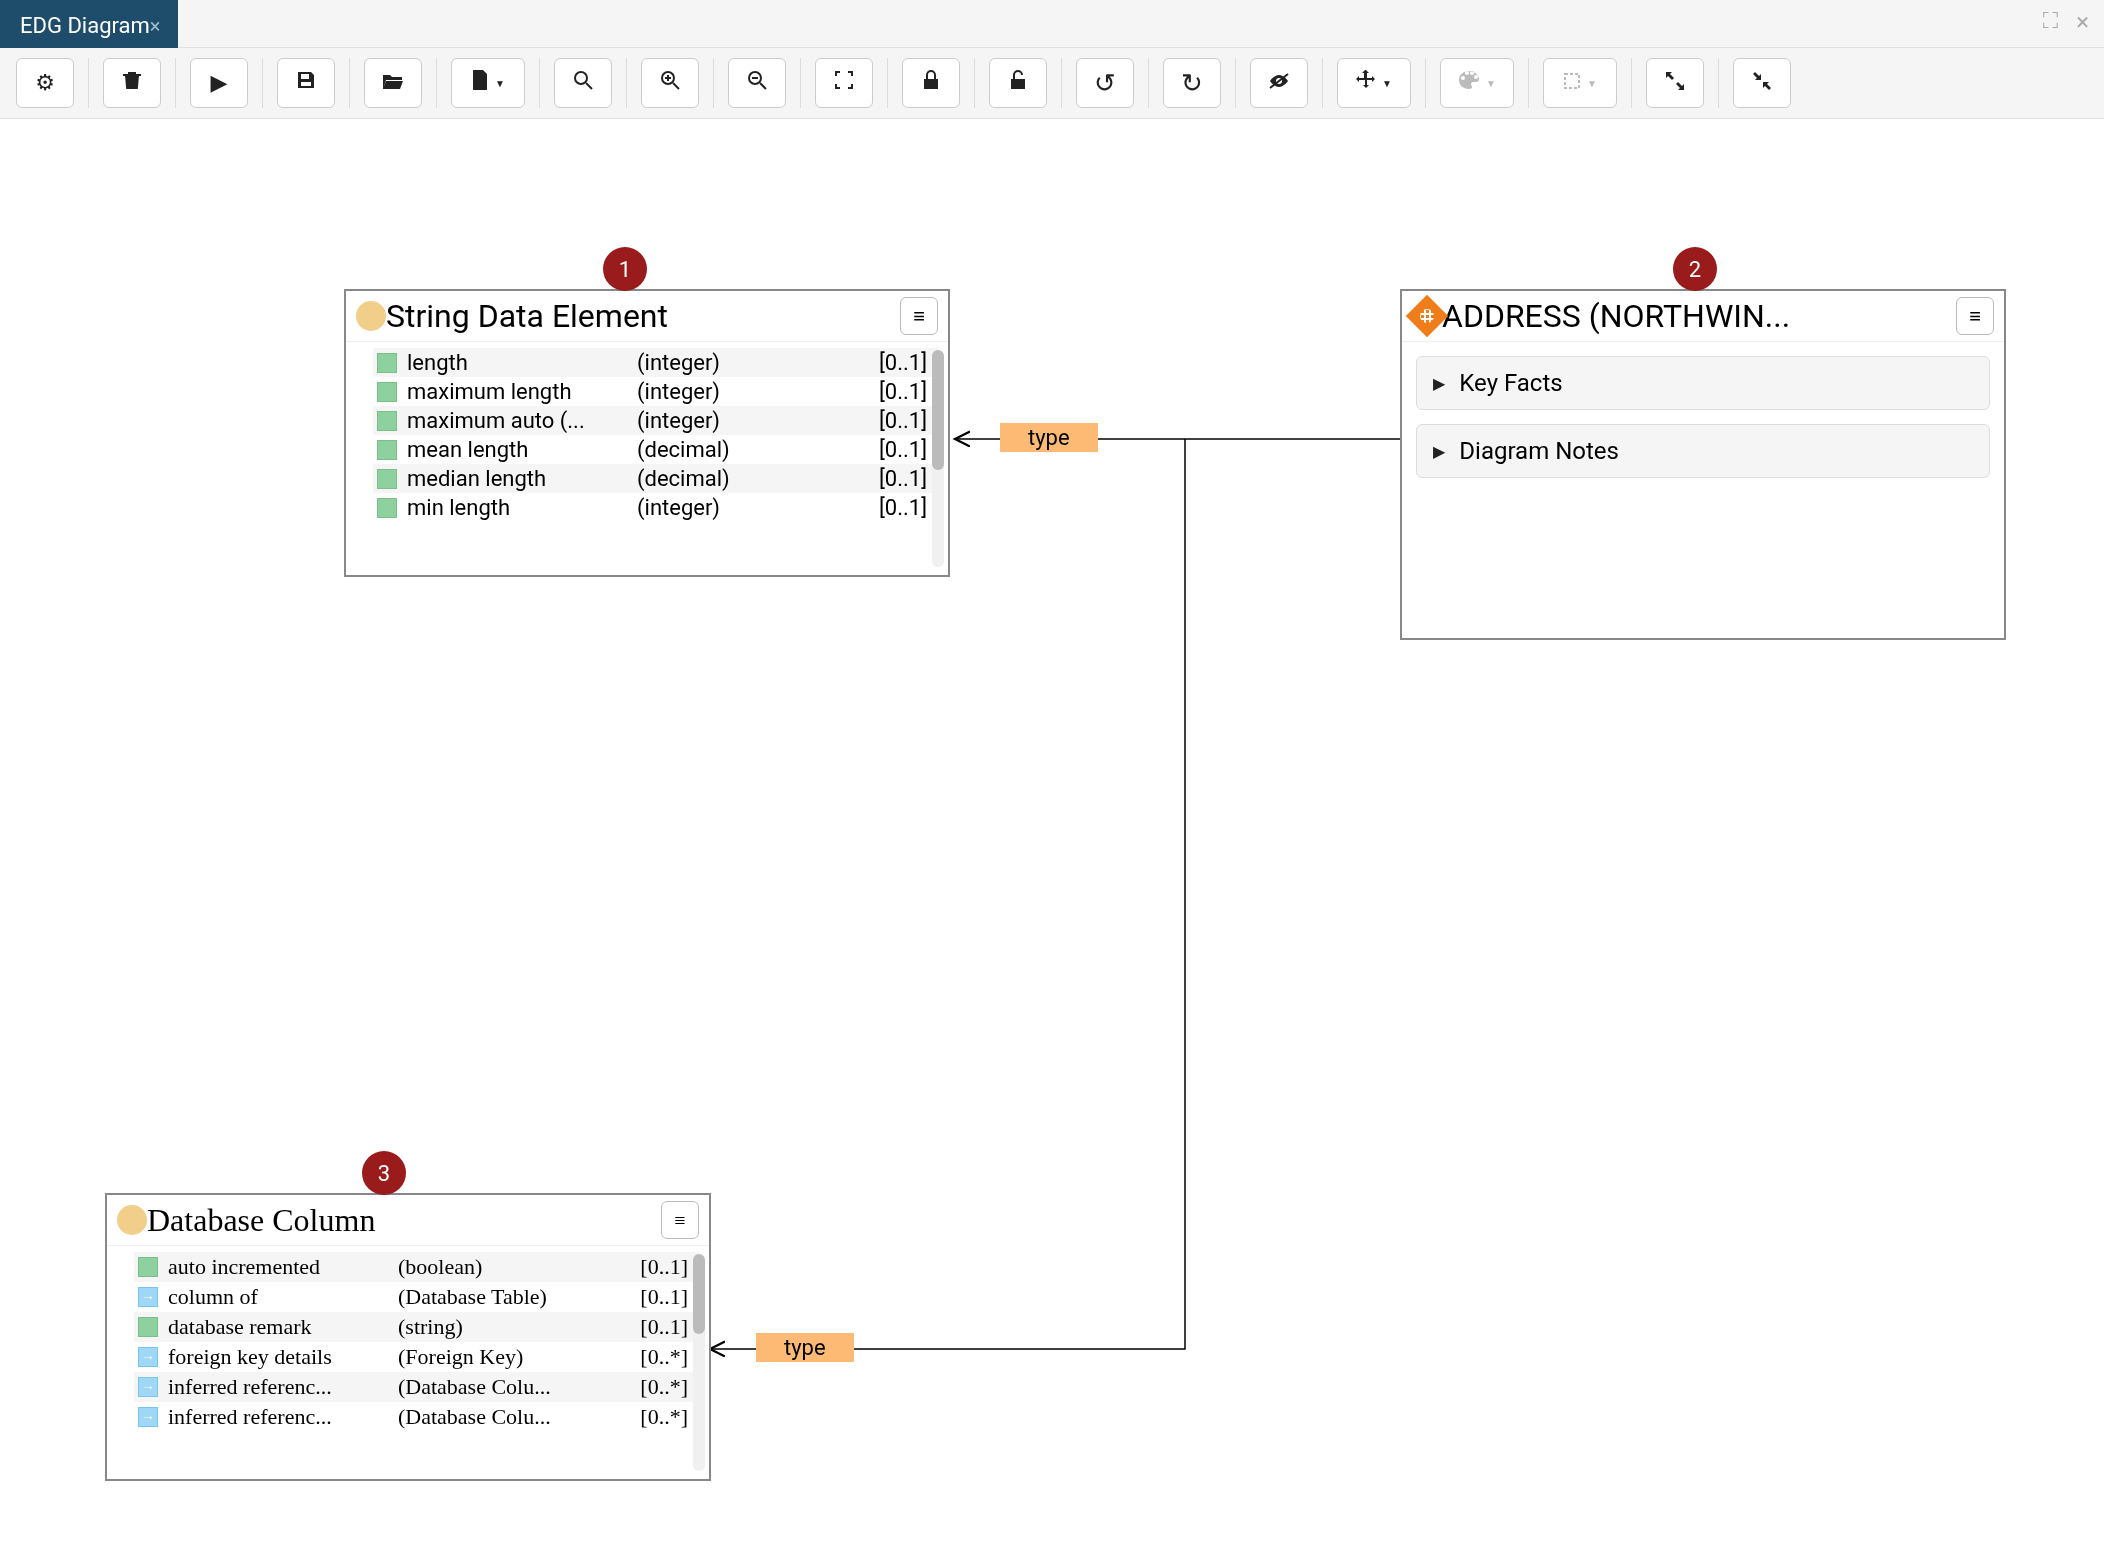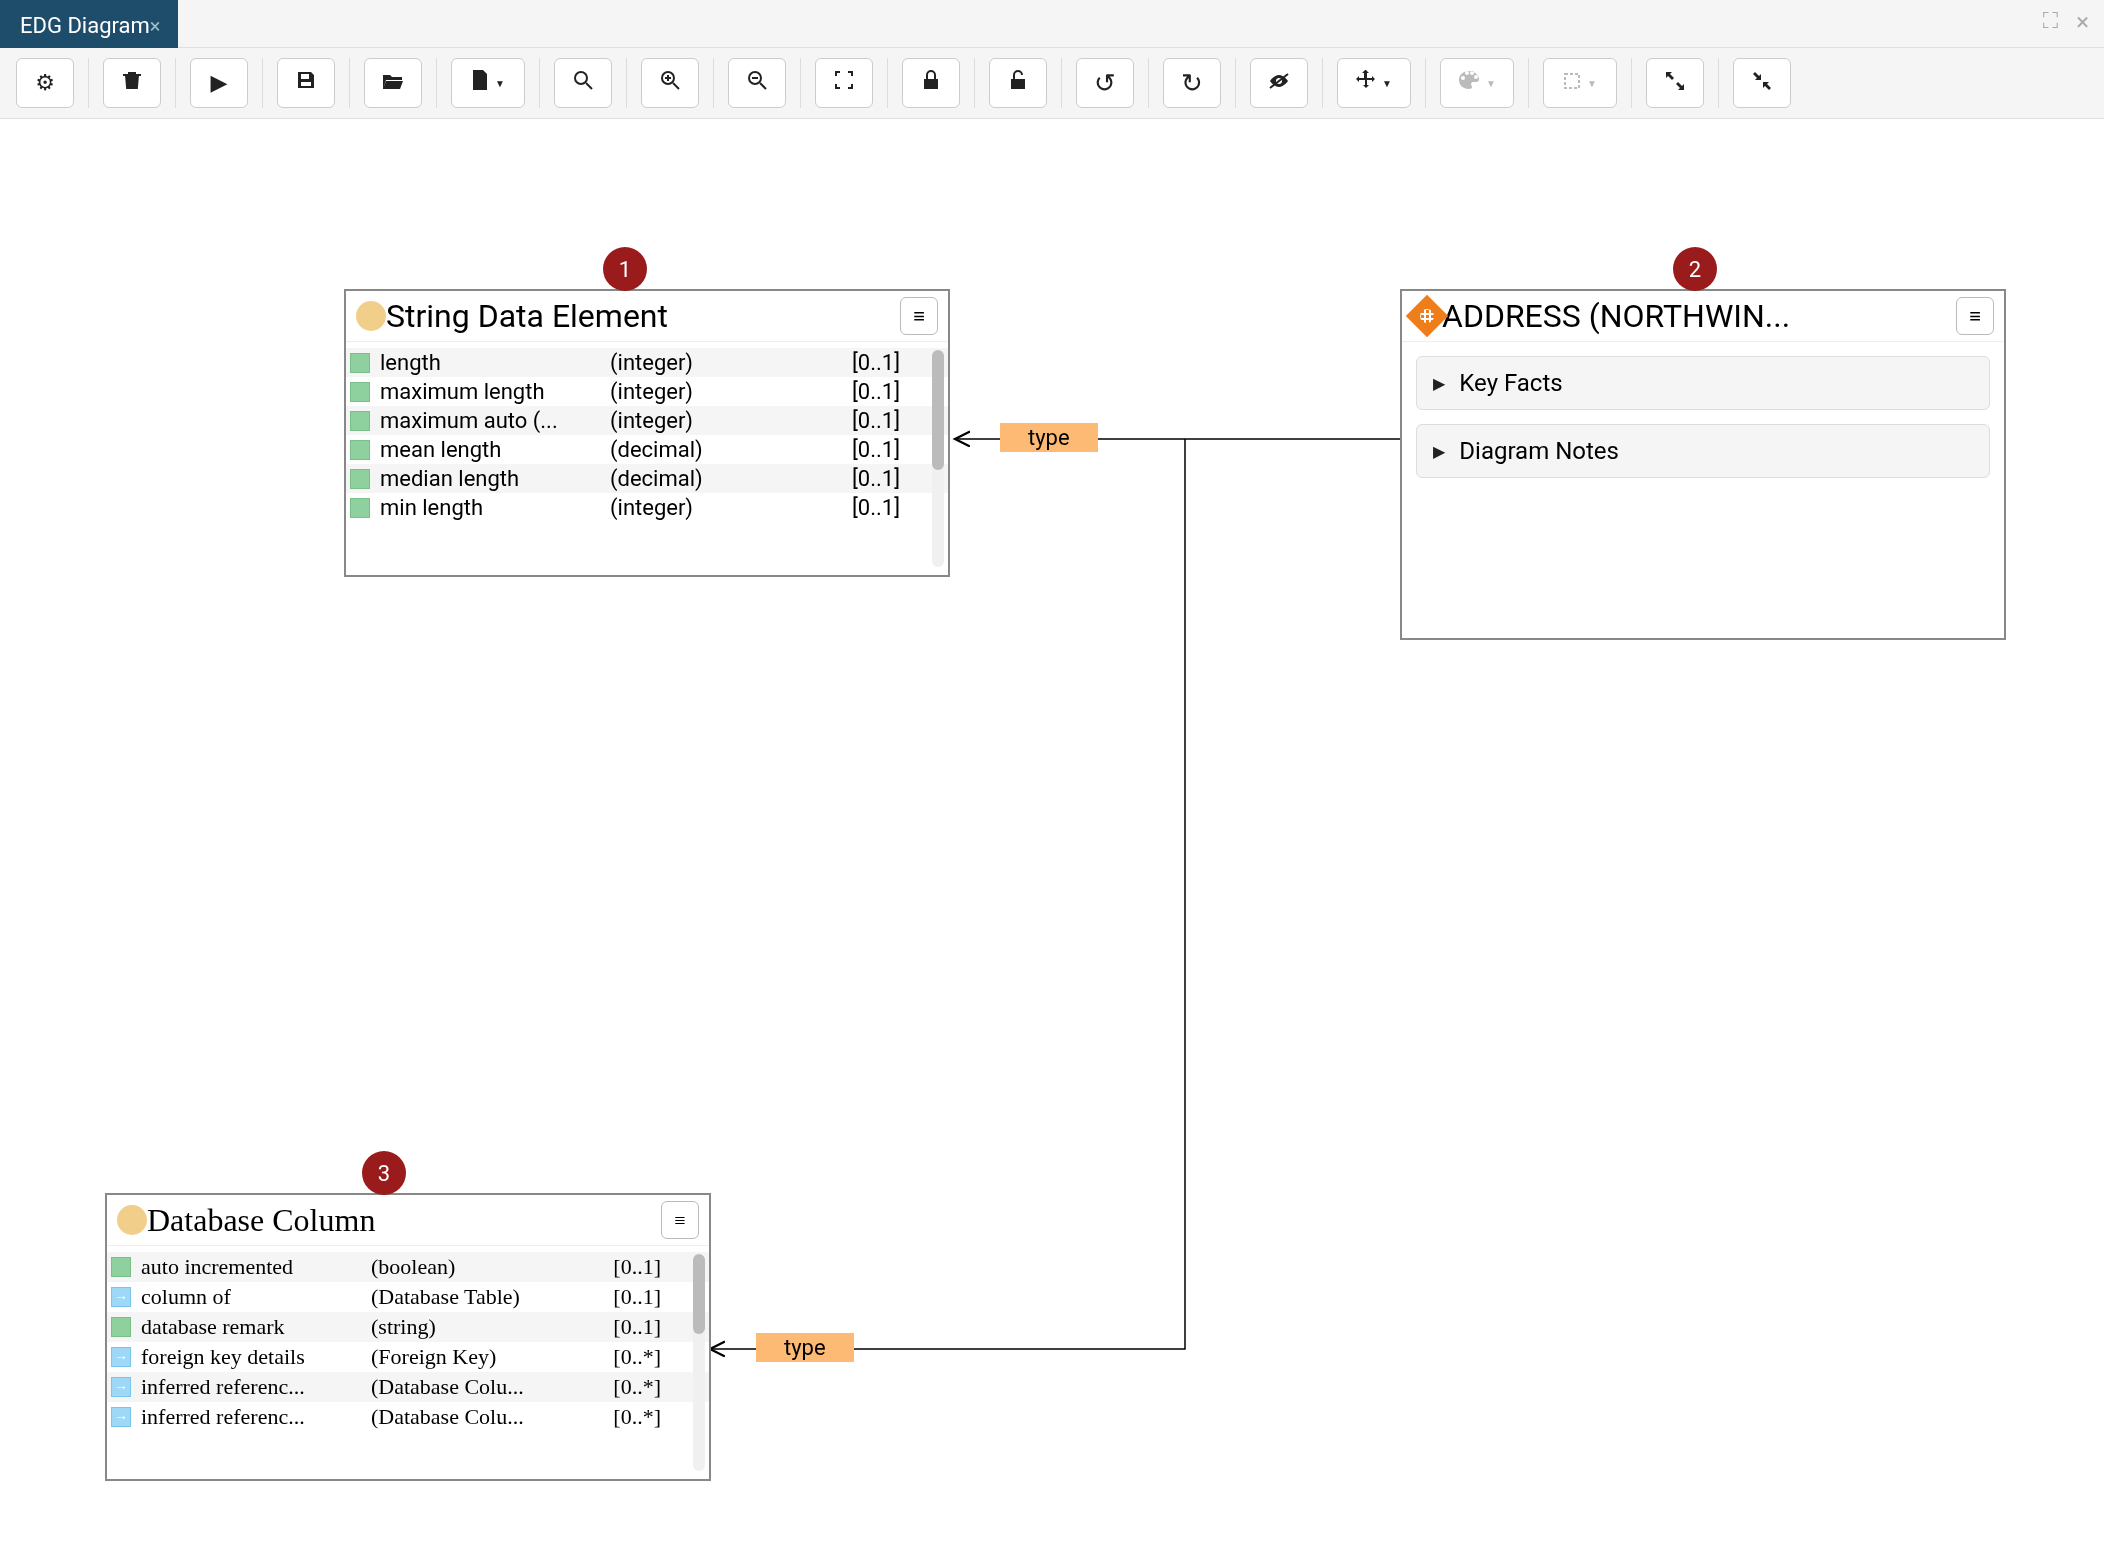--- a/index.html
+++ b/index.html
@@ -144,21 +144,22 @@
   }
 
   
   .node-body {
     position: relative;
     flex: 1;
     overflow: hidden;
   }
   .prop-rows {
     overflow: hidden;
-    padding: 6px 0;
+    padding: 6px 10px;
+    margin-left: 17px;
   }
   .prop-row {
     display: flex;
     align-items: center;
     font-size: 22px;
     padding: 2px 4px;
     gap: 10px;
   }
   .prop-row:nth-child(odd) { background: #f5f5f5; }
   .prop-icon {

